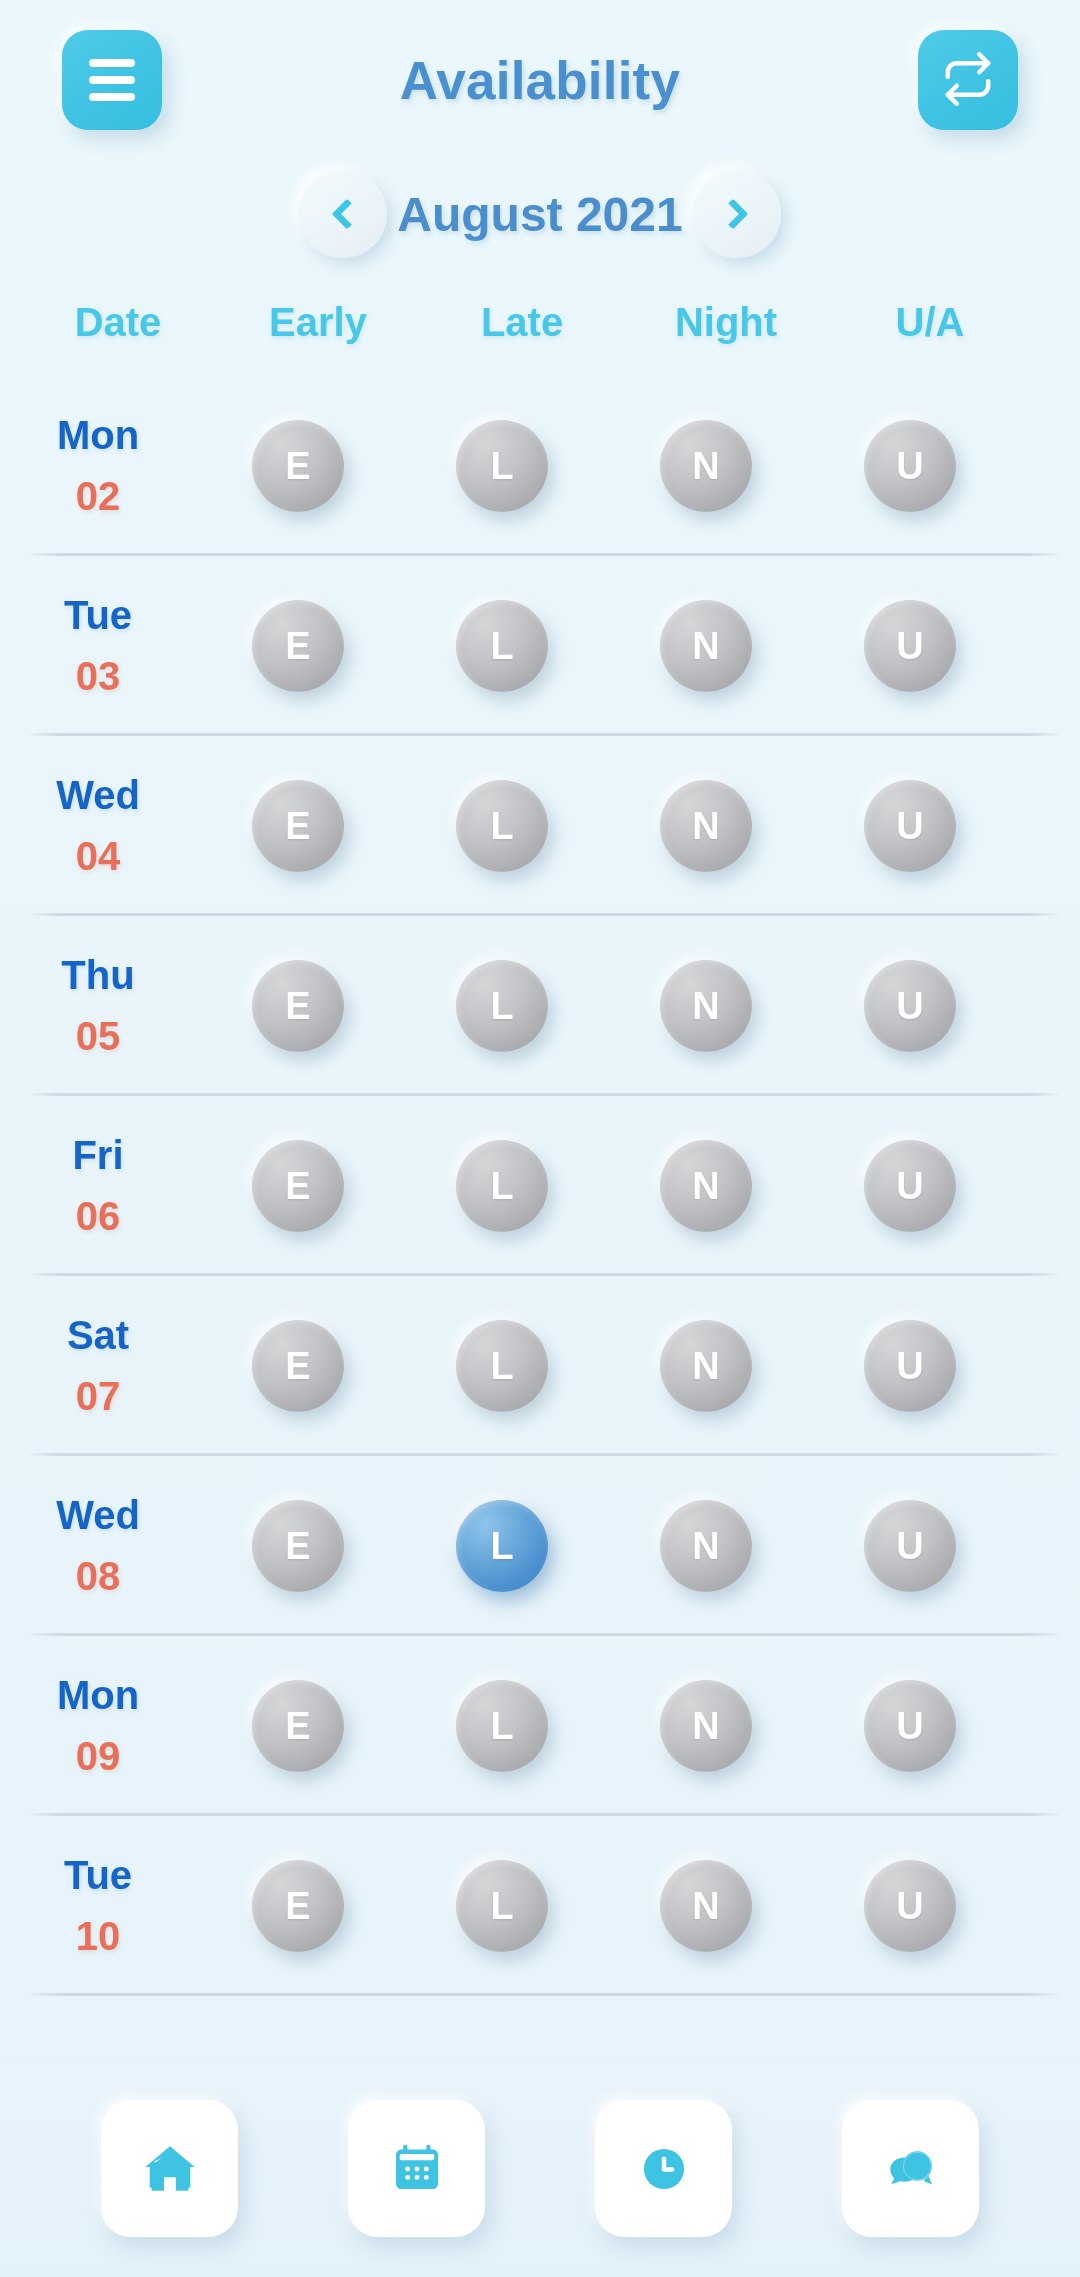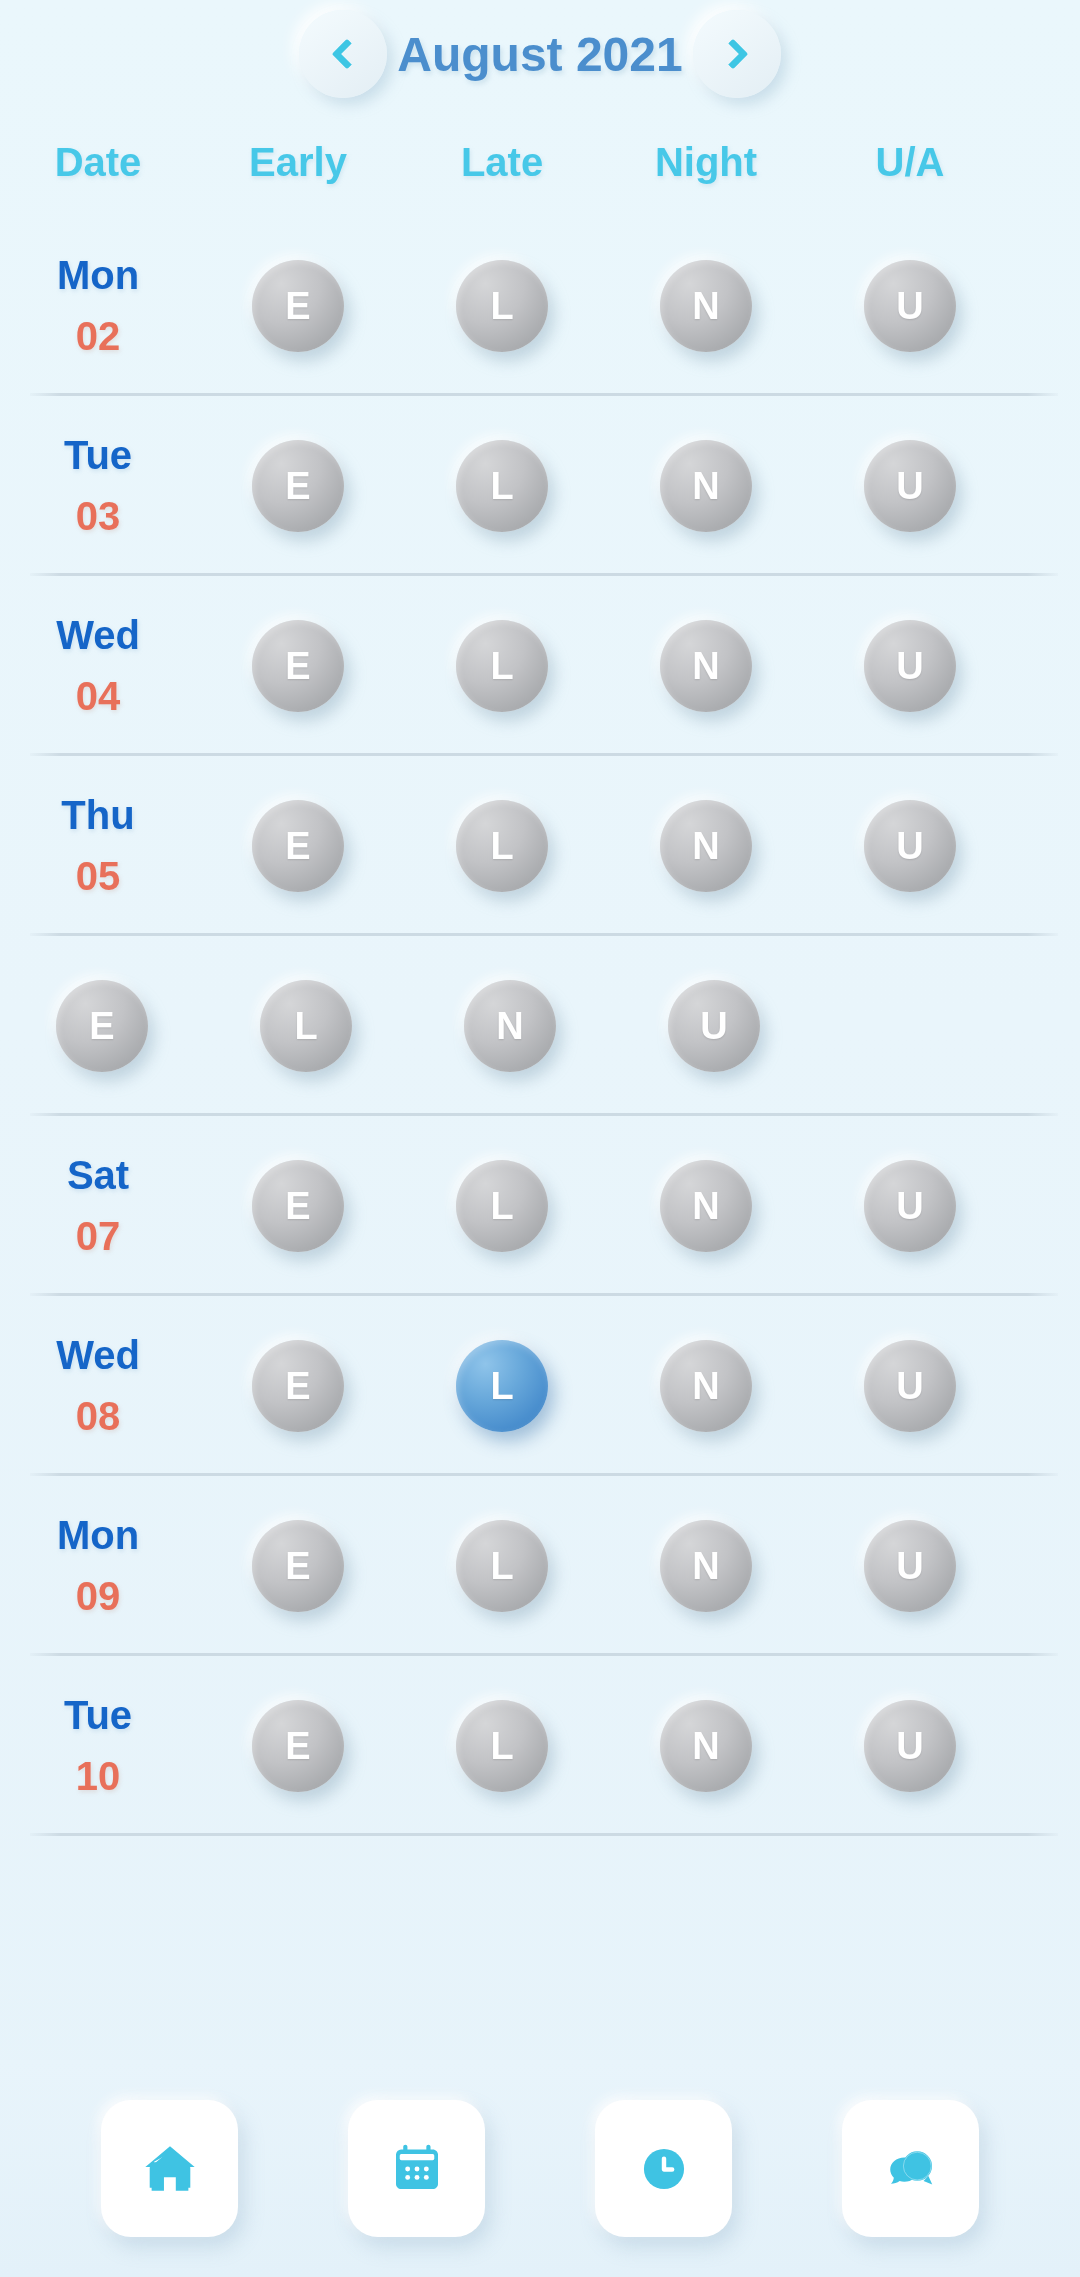--- a/index.html
+++ b/index.html
@@ -126,21 +126,21 @@
   }
 
   .col-headers .ch {
     font-size: 40px;
     font-weight: 700;
     color: #47c8e8;
     text-align: center;
     text-shadow: 1px 2px 4px rgba(160,200,220,0.35);
   }
 
-  .c-date  { flex: 0 0 196px; text-align: center; }
+  .c-date  { flex: 0 0 196px; text-align: center; margin-left: 20px; }
   .c-slot  { flex: 0 0 204px; text-align: center; display:flex; align-items:center; justify-content:center; }
   .c-pad   { flex: 1 1 auto; }
 
   .rows { display: flex; flex-direction: column; }
 
   .row {
     height: 180px;
     display: flex;
     align-items: center;
     position: relative;
@@ -235,20 +235,42 @@
     cursor: pointer;
     flex: 0 0 auto;
   }
   .nav-btn svg { display: block; }
 </style>
 </head>
 <body>
 
 <div id="app">
 
+  <div class="header">
+    <button class="sq-btn">
+      <span class="hamburger">
+        <span></span>
+          <span></span>
+          <span></span>
+      </span>
+    </button>
+
+    <div class="page-title">Availability</div>
+
+    <button class="sq-btn">
+      <span>
+        <svg width="54" height="54" viewBox="0 0 24 24" fill="none" stroke="#ffffff" stroke-width="2" stroke-linecap="round" stroke-linejoin="round">
+          <polyline points="17 1 21 5 17 9"></polyline>
+          <path d="M3 11V9a4 4 0 0 1 4-4h14"></path>
+          <polyline points="7 23 3 19 7 15"></polyline>
+          <path d="M21 13v2a4 4 0 0 1-4 4H3"></path>
+        </svg>
+      </span>
+    </button>
+  </div>
 
   <div class="month-nav">
     <button class="circ-btn">
       <span class="chev left"></span>
     </button>
     <div class="month-label">August 2021</div>
     <button class="circ-btn">
       <span class="chev right"></span>
     </button>
   </div>
@@ -335,20 +357,24 @@
           </div>
           <div class="slotcell">
             <button class="badge">N</button>
           </div>
           <div class="slotcell">
             <button class="badge">U</button>
           </div>
           <div class="c-pad"></div>
         </div>
         <div class="row">
+          <div class="datecell">
+            <div class="dow">Fri</div>
+            <div class="dnum">06</div>
+          </div>
           <div class="slotcell">
             <button class="badge">E</button>
           </div>
           <div class="slotcell">
             <button class="badge">L</button>
           </div>
           <div class="slotcell">
             <button class="badge">N</button>
           </div>
           <div class="slotcell">

